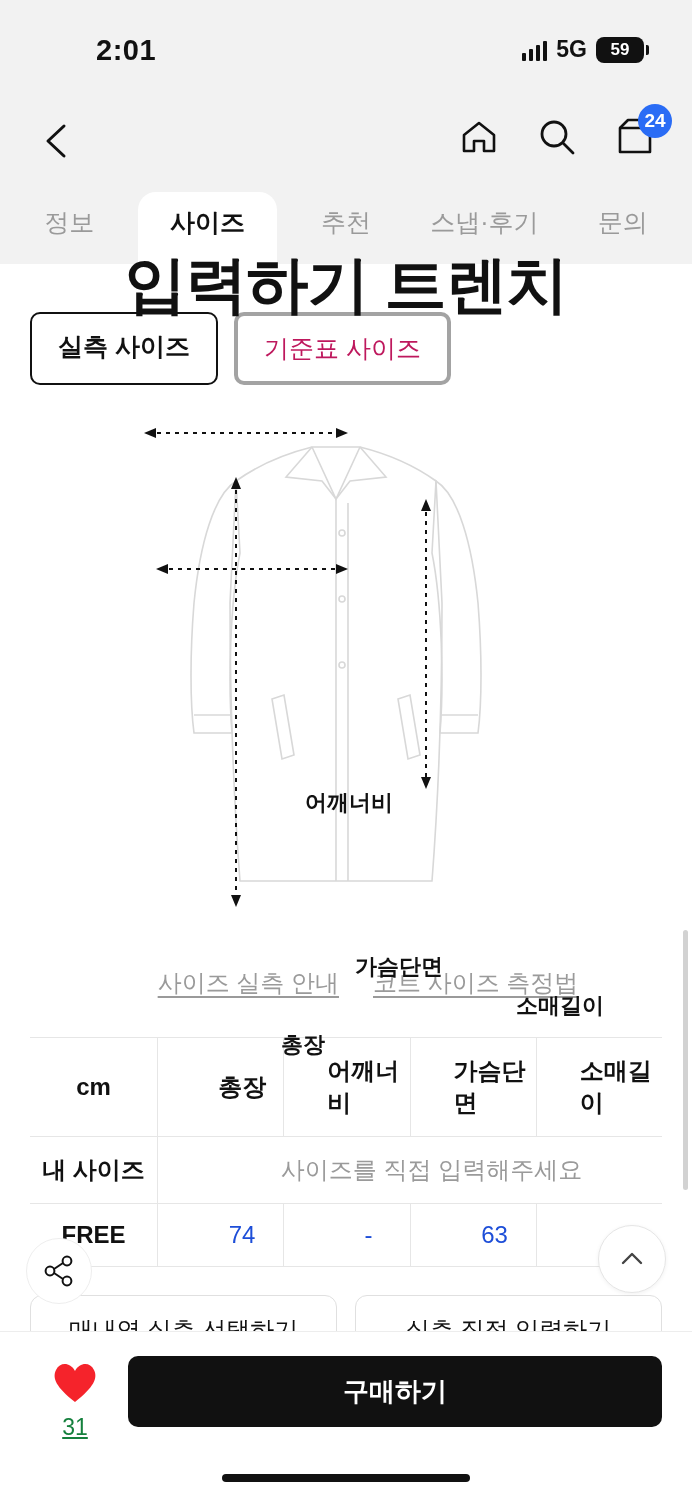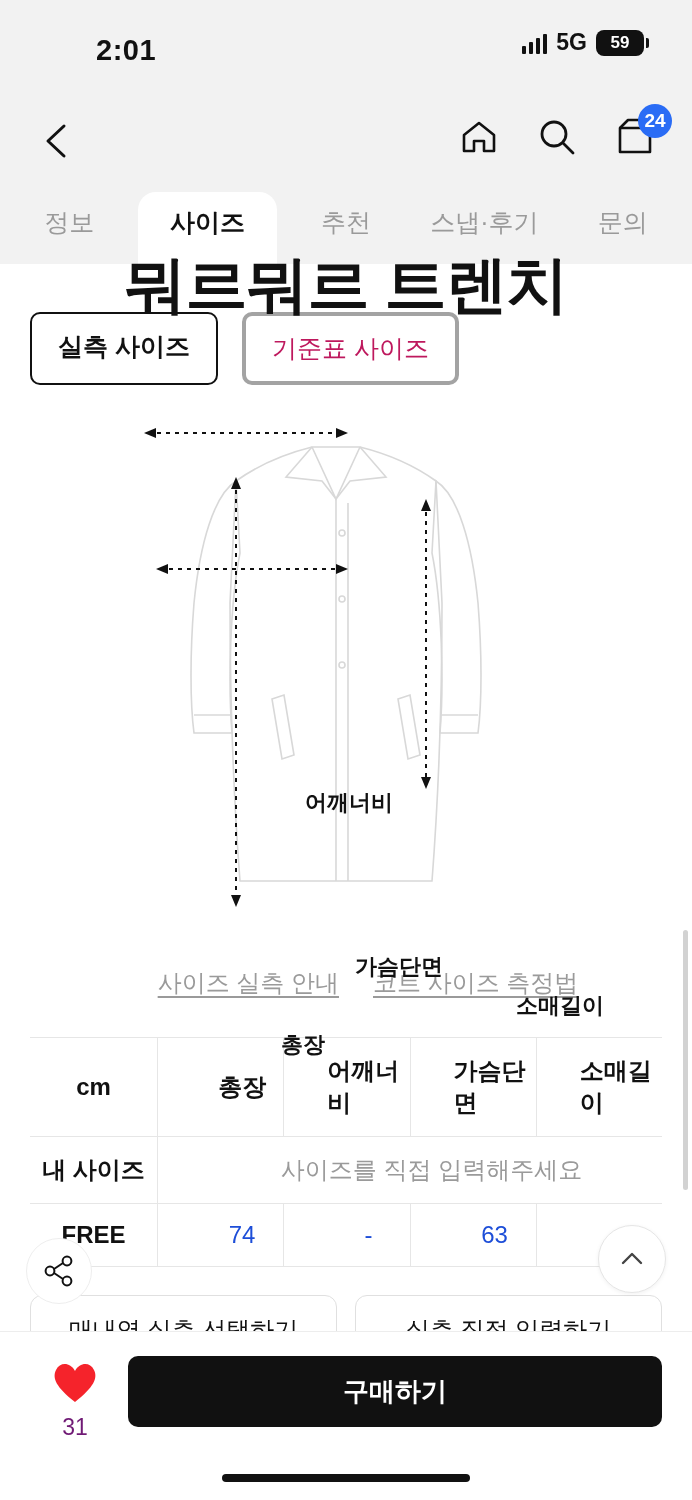--- a/index.html
+++ b/index.html
@@ -27,21 +27,21 @@
     left: 96px;
     top: 34px;
     font-size: 29px;
     font-weight: 600;
     letter-spacing: 0.5px;
     color: #111;
   }
   .status-right {
     position: absolute;
     right: 48px;
-    top: 29px;
+    top: 36px;
     display: flex;
     align-items: center;
     gap: 9px;
   }
   .signal {
     display: flex;
     align-items: flex-end;
     gap: 3px;
     height: 22px;
   }
@@ -181,21 +181,21 @@
     top: 264px;
     bottom: 0;
     background: #ffffff;
     border-top-left-radius: 22px;
     border-top-right-radius: 22px;
   }
 
   
   .seg-row {
     display: flex;
-    gap: 24px;
+    gap: 16px;
     padding: 48px 30px 0 30px;
   }
   .seg {
     border-radius: 10px;
     font-size: 25px;
     padding: 16px 26px;
     box-sizing: border-box;
   }
   .seg.selected {
     border: 2px solid #111;
@@ -333,22 +333,23 @@
   }
   .like {
     position: absolute;
     left: 42px;
     top: 28px;
     width: 66px;
     text-align: center;
   }
   .like-count {
     font-size: 23px;
-    color: #701a75;
+    color: #15803d;
     margin-top: 4px;
+    text-decoration: underline;
   }
   .buy-btn {
     position: absolute;
     left: 128px;
     right: 30px;
     top: 24px;
     height: 71px;
     background: #111111;
     color: #fff;
     border-radius: 10px;
@@ -551,13 +552,13 @@
   <div class="like">
     <svg width="50" height="46" viewBox="0 0 50 46">
       <path d="M25 42 C6 27 2 18 6 10 C10 2 20 2 25 11 C30 2 40 2 44 10 C48 18 44 27 25 42 Z" fill="#f5232b"></path>
     </svg>
     <div class="like-count">31</div>
   </div>
   <div class="buy-btn">구매하기</div>
   <div class="home-indicator"></div>
 </div>
 
-<div class="product-title">뭐르뭐르 트렌치</div>
+<div class="product-title">입력하기 트렌치</div>
 
 </body></html>

